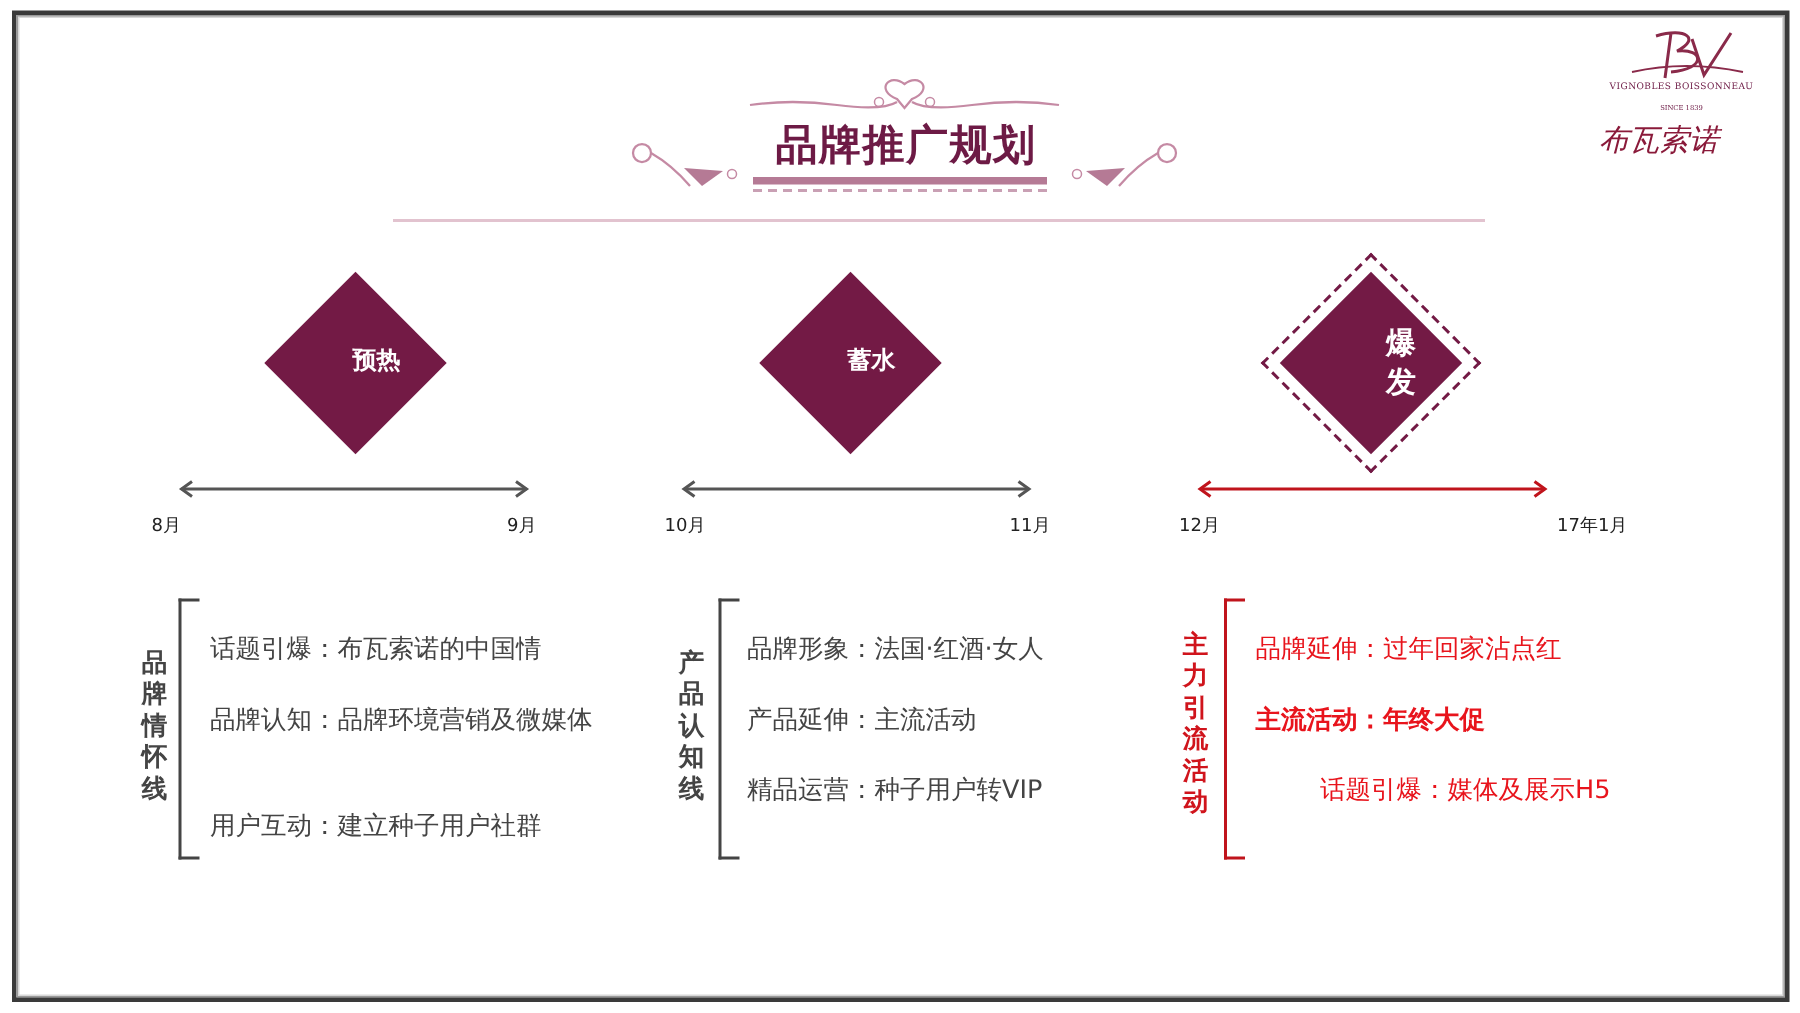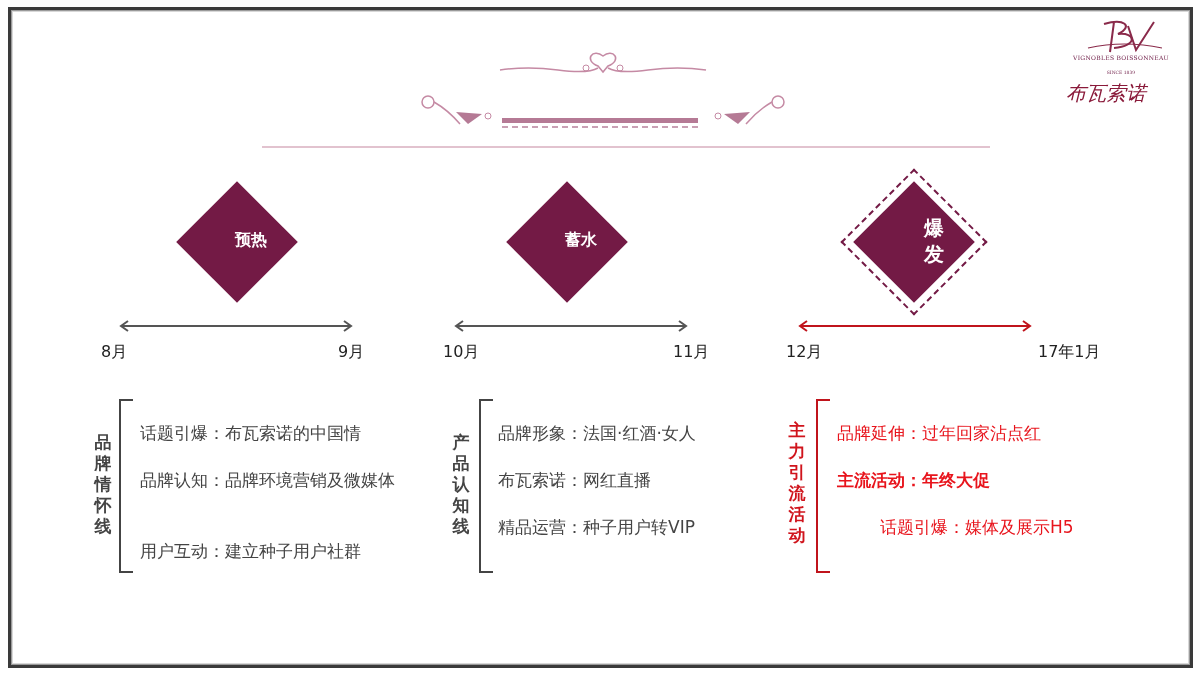--- a/index.html
+++ b/index.html
@@ -36,21 +36,21 @@
     
     .diamond { position: absolute; width: 86px; height: 86px; background: #731a45; transform: rotate(45deg); }
     .diamond-label {
       position: absolute; color: #ffffff; font-weight: bold; font-size: 16px; text-align: right;
       font-family: "DejaVu Sans", sans-serif;
     }
     .diamond-outline { position: absolute; width: 104px; height: 104px; border: 2px dashed #731a45; transform: rotate(45deg); }
 
     
     .arrow { position: absolute; height: 14px; }
-    .month { position: absolute; font-size: 16px; color: #222222; font-family: "DejaVu Sans", sans-serif; }
+    .month { position: absolute; font-size: 12px; color: #222222; font-family: "DejaVu Sans", sans-serif; }
 
     
     .bracket { position: absolute; width: 14px; border: 2px solid #444444; border-right: none; }
     .bracket.red { border-color: #c0141c; }
     .vlabel { position: absolute; width: 22px; font-size: 17px; font-weight: bold; color: #444444; line-height: 21px; text-align: center; font-family: "DejaVu Sans", sans-serif; }
     .vlabel.red { color: #d0141c; }
     .item { position: absolute; font-size: 17px; color: #444444; line-height: 22px; font-family: "DejaVu Sans", sans-serif; white-space: nowrap; }
     .item.red { color: #e8141c; }
     .item.wrap { white-space: normal; width: 270px; }
   </style>
@@ -72,20 +72,21 @@
     <path d="M16 12 Q30 20 42 34" stroke="#c58aa4" stroke-width="1.5" fill="none"></path>
     <path d="M38 22 L64 24 L50 34 Z" fill="#b57a95"></path>
     <circle cx="70" cy="26" r="3" fill="none" stroke="#c58aa4" stroke-width="1"></circle>
   </svg>
   <svg class="swirl-right" viewBox="0 0 80 40">
     <circle cx="70" cy="12" r="6" fill="none" stroke="#c58aa4" stroke-width="1.5"></circle>
     <path d="M64 12 Q50 20 38 34" stroke="#c58aa4" stroke-width="1.5" fill="none"></path>
     <path d="M42 22 L16 24 L30 34 Z" fill="#b57a95"></path>
     <circle cx="10" cy="26" r="3" fill="none" stroke="#c58aa4" stroke-width="1"></circle>
   </svg>
+  <div class="title-text">品牌推广规划</div>
   <div class="title-underline"></div>
   <div class="title-dash"></div>
 </div>
 <div class="header-rule"></div>
 
 <div class="logo">
   <svg class="logo-mark" viewBox="0 0 80 40">
     <path d="M20 6 C40 0 50 8 34 16 C52 14 54 28 30 30 M30 4 L26 34" stroke="#8a2a4a" stroke-width="2" fill="none"></path>
     <path d="M44 8 L52 32 L70 4" stroke="#8a2a4a" stroke-width="2" fill="none"></path>
     <path d="M4 30 Q40 22 78 30" stroke="#8a2a4a" stroke-width="1.2" fill="none"></path>
@@ -131,21 +132,21 @@
 
 <div class="vlabel" style="left:450px; top:432px;">
   <div>产</div>
   <div>品</div>
   <div>认</div>
   <div>知</div>
   <div>线</div>
 </div>
 <div class="bracket" style="left:479px; top:399px; height:174px;"></div>
 <div class="item" style="left:498px; top:422px;">品牌形象：法国·红酒·女人</div>
-<div class="item" style="left:498px; top:469px;">布瓦索诺：网红直播</div>
+<div class="item" style="left:498px; top:469px;">产品延伸：主流活动</div>
 <div class="item" style="left:498px; top:516px;">精品运营：种子用户转VIP</div>
 
 <div class="diamond-outline" style="left:862px; top:190px;"></div>
 <div class="diamond" style="left:871px; top:199px;"></div>
 <div class="diamond-label" style="left:884px; top:215px; width:60px; font-size:20px; line-height:26px;">
   <div>爆</div>
   <div>发</div>
 </div>
 
 <svg class="arrow" style="left:797px; top:319px; width:236px;" viewBox="0 0 236 14">

